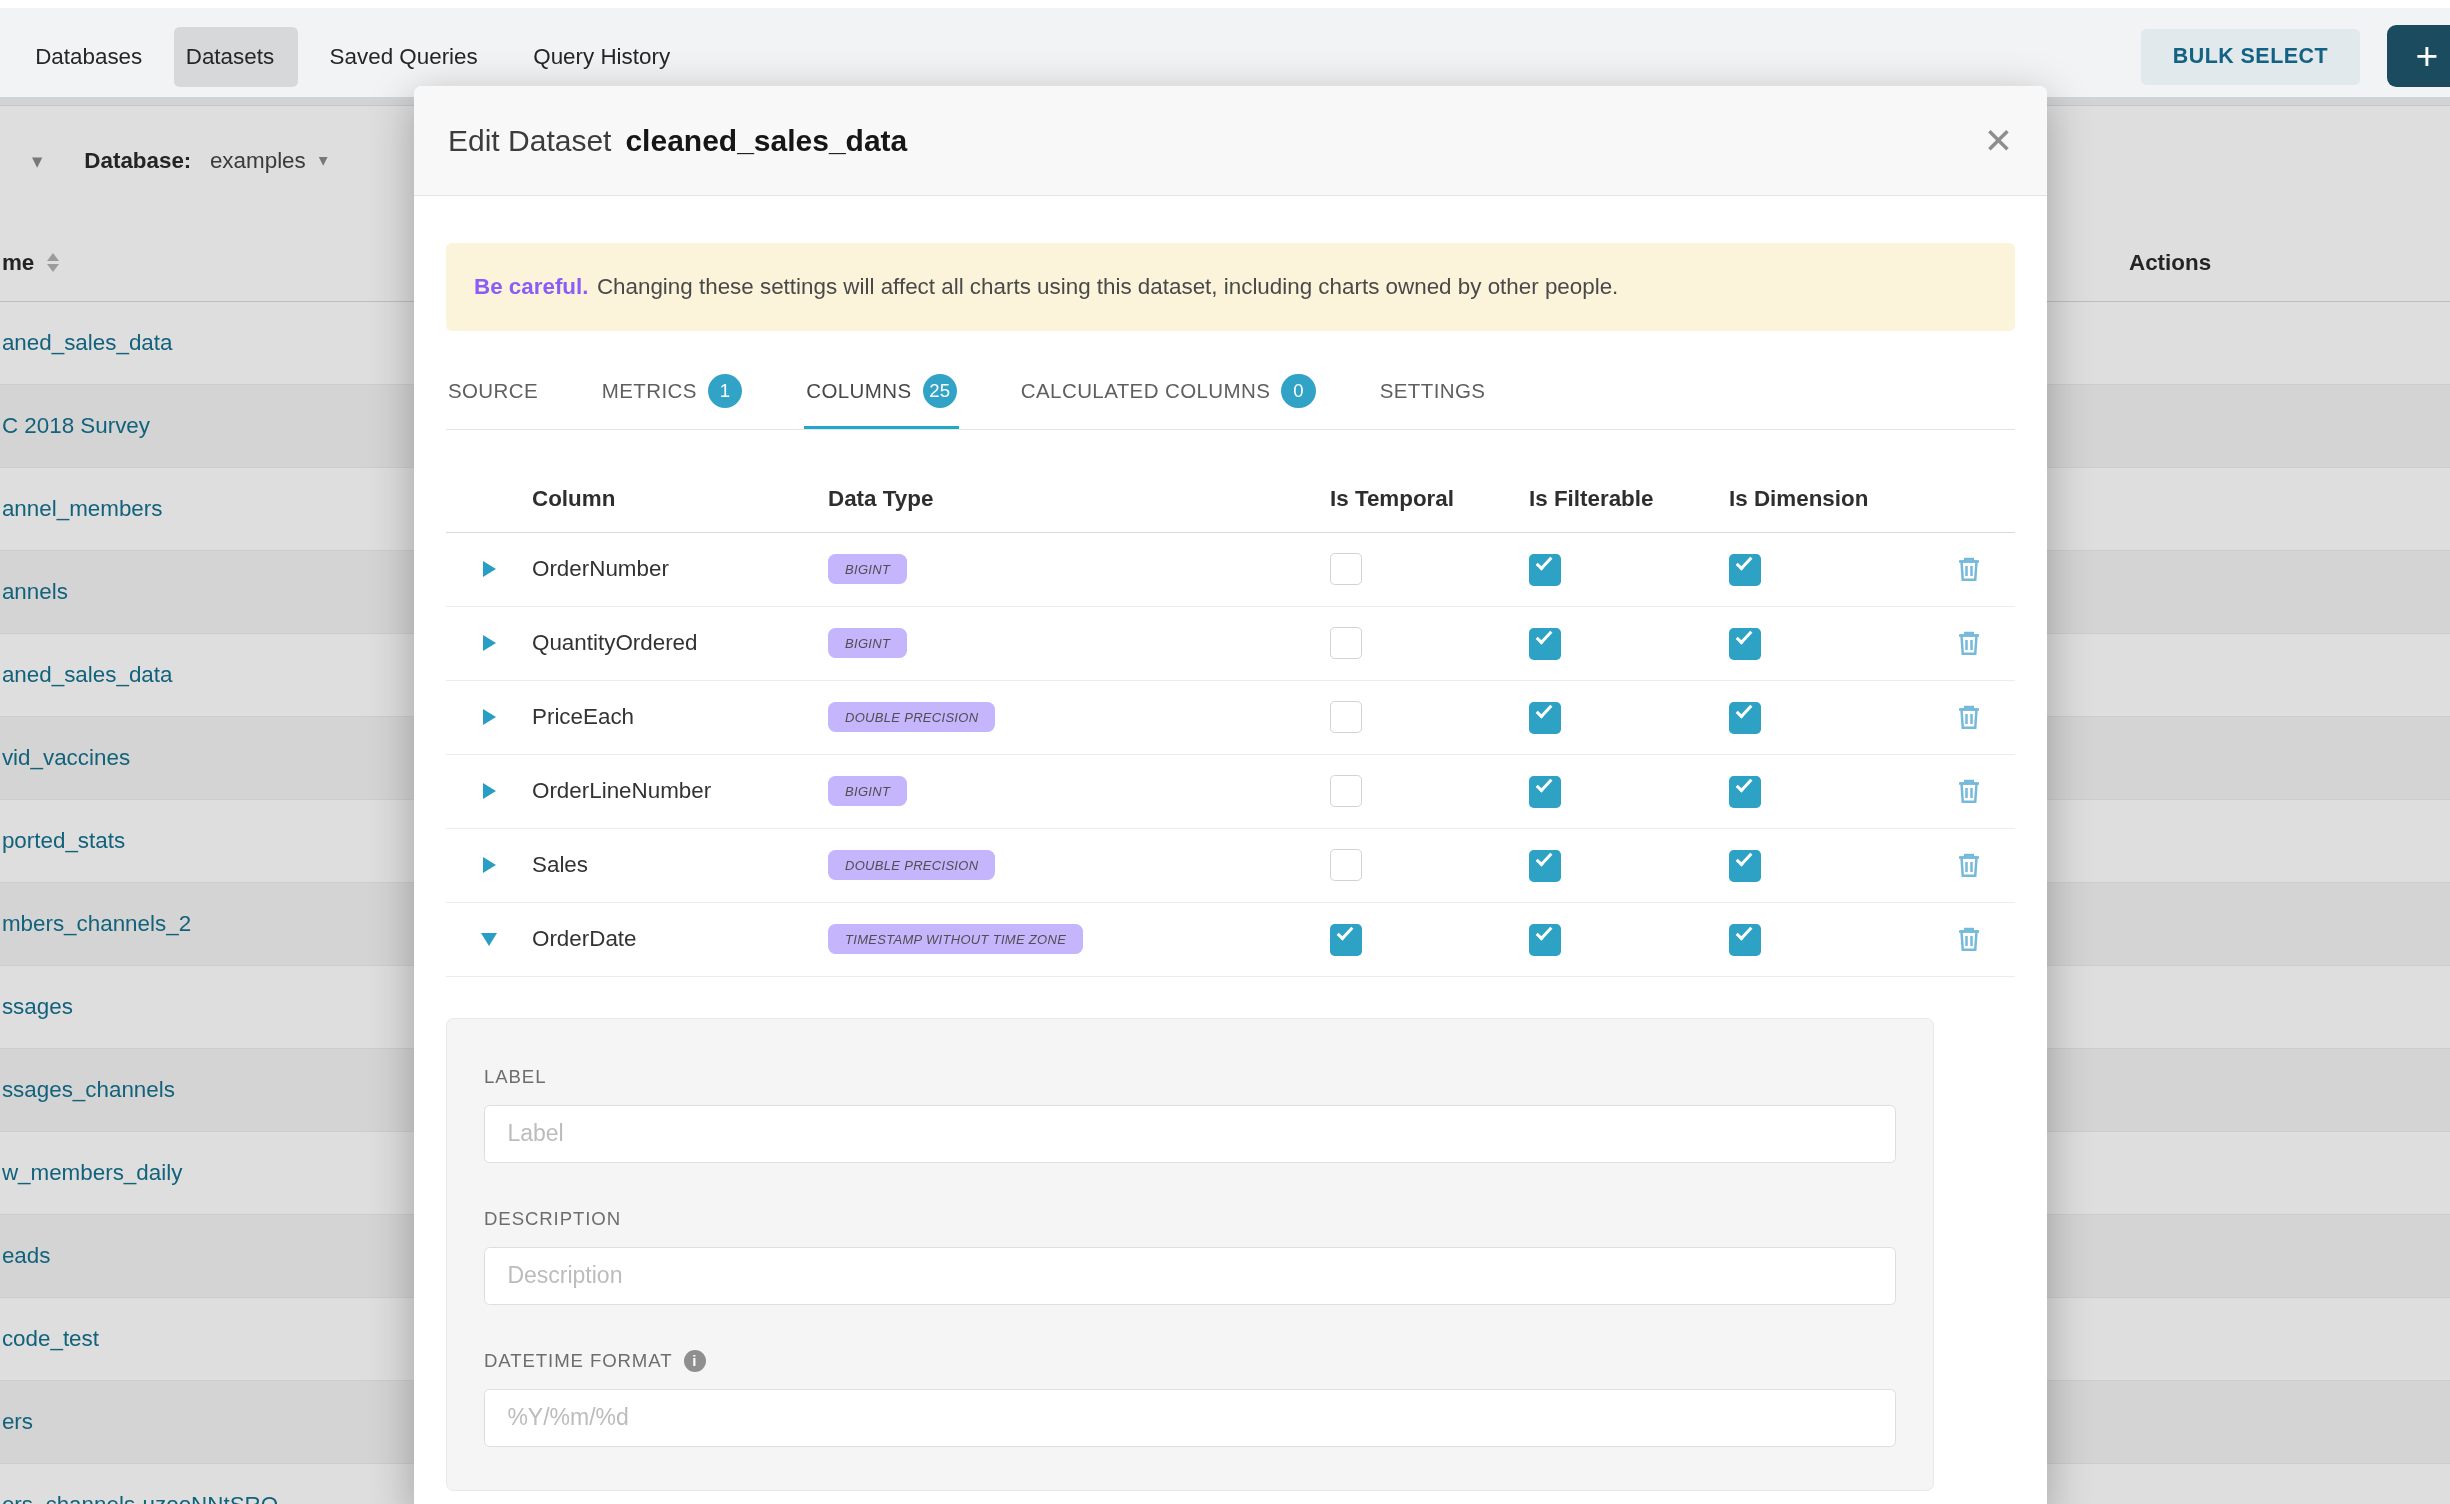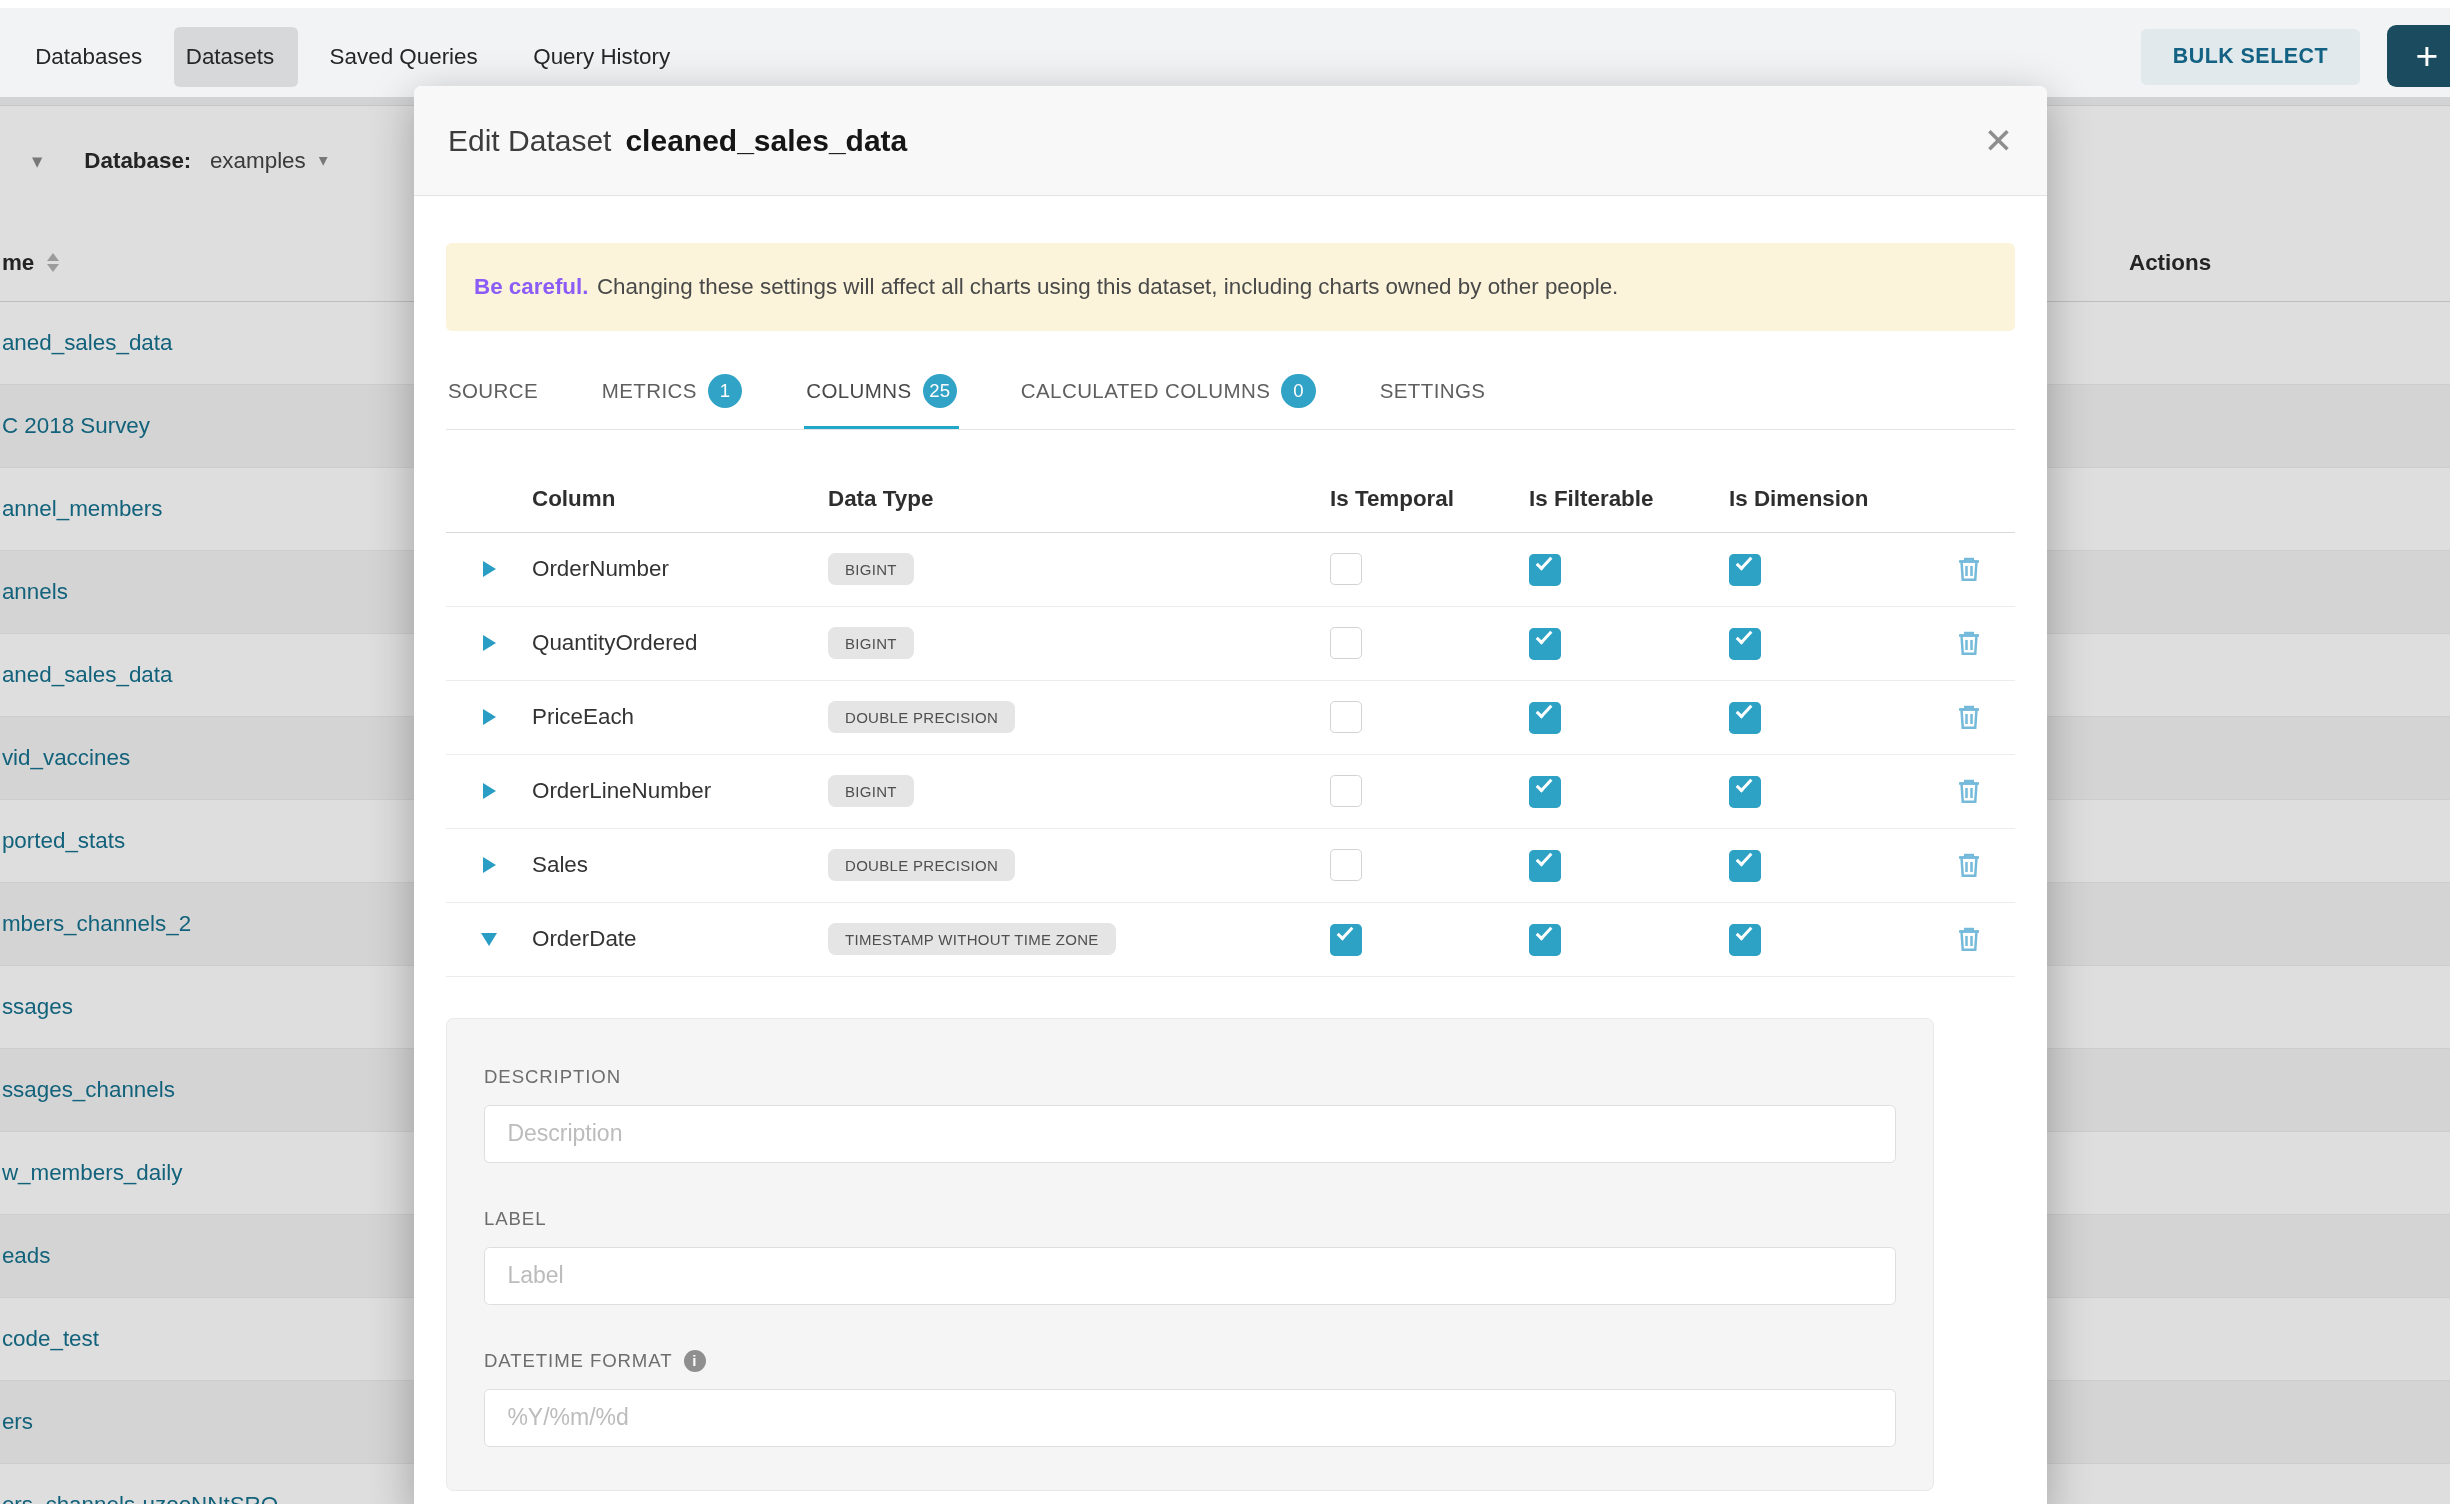--- a/index.html
+++ b/index.html
@@ -70,22 +70,22 @@
   .t-row { display:grid; grid-template-columns:86px 296px 502px 199px 200px 193px 94px;
            align-items:center; border-bottom:0.9px solid #ececec; height:73px; }
   .t-head { height:65px; border-bottom:0.9px solid #d9d9d9; font-weight:bold; font-size:22.4px; color:#2e2e2e; }
   .c-name { font-size:22.4px; color:#333; }
   .t-head .c-name, .t-head .c-type, .t-head .c-check { font-size:22.4px; color:#2e2e2e; }
   .c-caret { display:flex; justify-content:center; }
   .caret-right { width:0; height:0; border-top:8.4px solid transparent; border-bottom:8.4px solid transparent;
                  border-left:13px solid #2a9dc4; cursor:pointer; }
   .caret-down { width:0; height:0; border-left:8.4px solid transparent; border-right:8.4px solid transparent;
                 border-top:13px solid #2a9dc4; cursor:pointer; }
-  .pill { display:inline-block; background:#e5e5e5; border-radius:7.5px; padding:7.5px 17px; font-size:15px;
-          color:#4f4f4f; letter-spacing:0.3px; white-space:nowrap; }
+  .pill { display:inline-block; background:#c4b5fd; border-radius:7.5px; padding:7.5px 17px; font-size:13px;
+          color:#4f4f4f; letter-spacing:0.3px; white-space:nowrap;font-style:italic; }
   .checkbox { width:32px; height:32px; border-radius:4.7px; box-sizing:border-box; display:block; cursor:pointer; }
   .checkbox.checked { background:#2ea2c5; }
   .checkbox.checked::after { content:''; display:block; width:8.4px; height:16px; border:solid #fff;
                              border-width:0 3.7px 3.7px 0; transform:rotate(43deg); margin:2.8px 0 0 11.2px; box-sizing:border-box; }
   .checkbox.unchecked { background:#fff; border:1.9px solid #d2d2d2; }
   .c-trash { display:flex; justify-content:center; }
   .trash-svg { width:30px; height:30px; cursor:pointer; }
 
   .expand-panel { margin-top:41px; width:1488px; background:#f5f5f6; border:0.9px solid #e8e8e8; border-radius:7.5px;
                   padding:47px 37px 43px; box-sizing:border-box; }
@@ -379,29 +379,29 @@
                 <path d="M10 9.5v8M14 9.5v8"></path>
               </g>
             </svg>
           </div>
       </div>
     </div>
 
     <div class="expand-panel">
       <div class="field">
         <div class="field-label">
-            <span>DESCRIPTION</span>
-          </div>
-        <input class="field-input" placeholder="Description" style="">
+            <span>LABEL</span>
+          </div>
+        <input class="field-input" placeholder="Label" style="">
       </div>
       <div class="field">
         <div class="field-label">
-            <span>LABEL</span>
-          </div>
-        <input class="field-input" placeholder="Label" style="">
+            <span>DESCRIPTION</span>
+          </div>
+        <input class="field-input" placeholder="Description" style="">
       </div>
       <div class="field">
         <div class="field-label">
           <span>DATETIME FORMAT</span>
           <span class="info-icon">i</span>
         </div>
         <input class="field-input" placeholder="%Y/%m/%d" style="">
       </div>
     </div>
 

